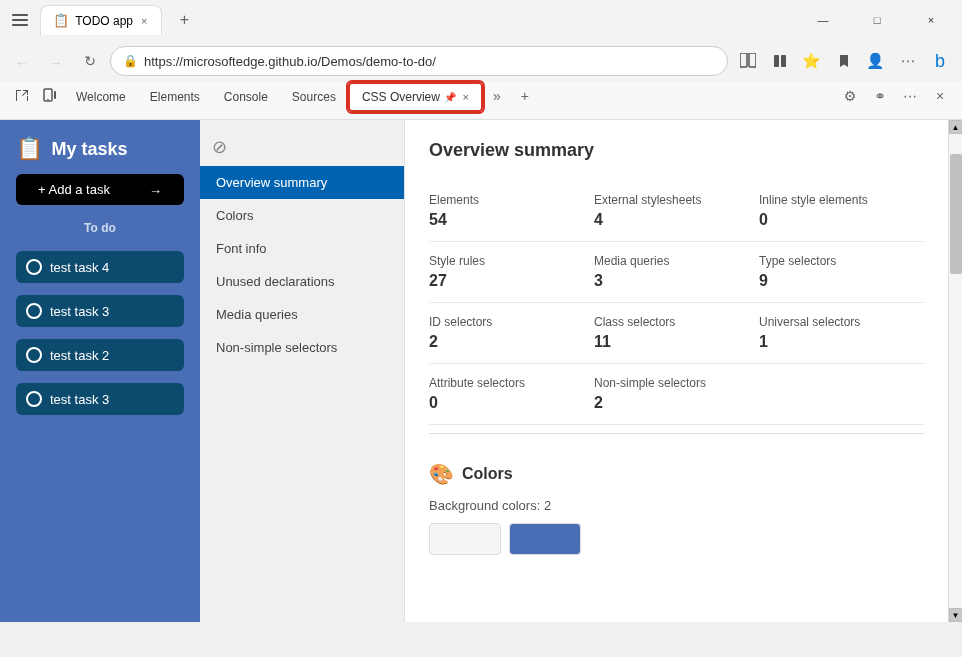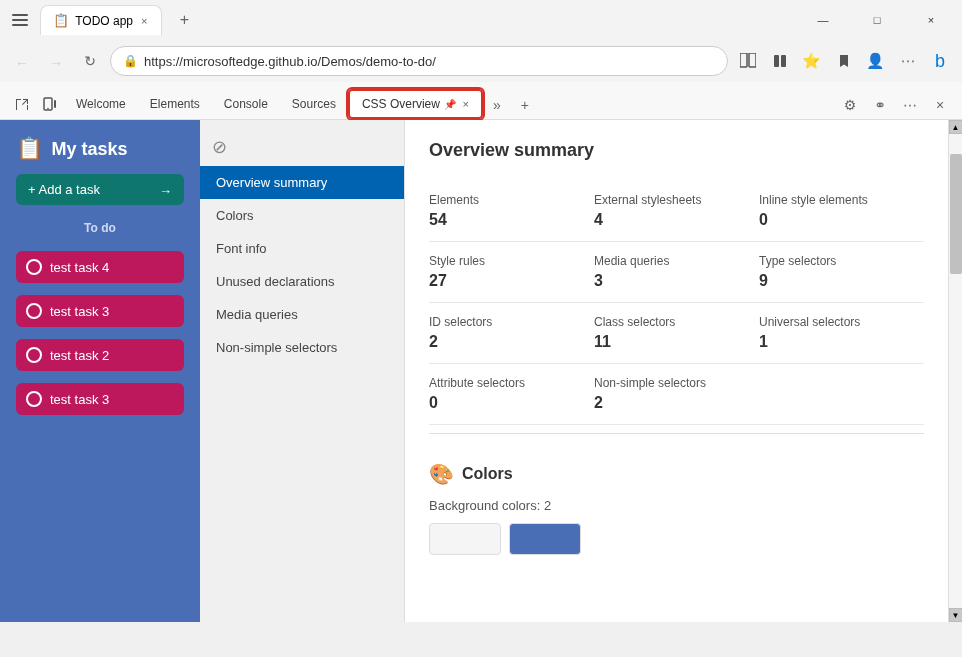--- a/index.html
+++ b/index.html
@@ -53,21 +53,21 @@
     .url-text { color: #333; }
     .toolbar-icons { display: flex; gap: 4px; align-items: center; }
     .toolbar-icon {
       width: 28px; height: 28px; display: flex; align-items: center; justify-content: center;
       cursor: pointer; border-radius: 50%; font-size: 15px; color: #666; border: none; background: transparent;
     }
     .toolbar-icon.bing { color: #0078d4; font-size: 18px; }
 
     
     .devtools-bar {
-      display: flex; align-items: flex-end; height: 38px;
+      display: flex; align-items: flex-start; height: 38px;
       padding: 0 8px; gap: 0; background: #f8f8f8; border-bottom: 1px solid #ddd;
     }
     .devtools-icon-btn {
       width: 28px; height: 28px; display: flex; align-items: center; justify-content: center;
       cursor: pointer; border-radius: 4px; font-size: 14px; color: #666; border: none; background: transparent;
     }
     .devtools-tab {
       padding: 0 12px; height: 30px; display: flex; align-items: center;
       cursor: pointer; font-size: 12px; color: #444; border-radius: 4px;
     }
@@ -86,29 +86,29 @@
     .app-sidebar {
       width: 200px; background: #4a6eb5; padding: 16px;
       display: flex; flex-direction: column; gap: 12px;
       flex-shrink: 0;
     }
     .app-title { display: flex; align-items: center; gap: 8px; }
     .app-title-icon { font-size: 22px; color: white; }
     .app-title-text { font-size: 18px; font-weight: bold; color: white; }
     .add-task-btn {
       display: flex; align-items: center; gap: 8px;
-      padding: 8px 12px; background: #0f766e; border-radius: 6px;
+      padding: 8px 22px; background: #000000; border-radius: 6px;
       cursor: pointer; color: white; font-size: 13px; border: none;
       width: 100%; justify-content: space-between;
     }
     .add-task-left { display: flex; align-items: center; gap: 6px; }
     .section-title { font-size: 12px; font-weight: 700; color: #d0daee; text-align: center; margin: 4px 0; }
     .task-item {
       display: flex; align-items: center; gap: 8px;
-      padding: 8px 10px; background: #be185d; border-radius: 6px;
+      padding: 8px 10px; background: #0c4a6e; border-radius: 6px;
       color: white; font-size: 13px; cursor: pointer;
     }
     .task-checkbox {
       width: 16px; height: 16px; border-radius: 50%;
       border: 2px solid white; flex-shrink: 0;
     }
 
     
     .devtools-content { display: flex; flex: 1; overflow: hidden; }
 

